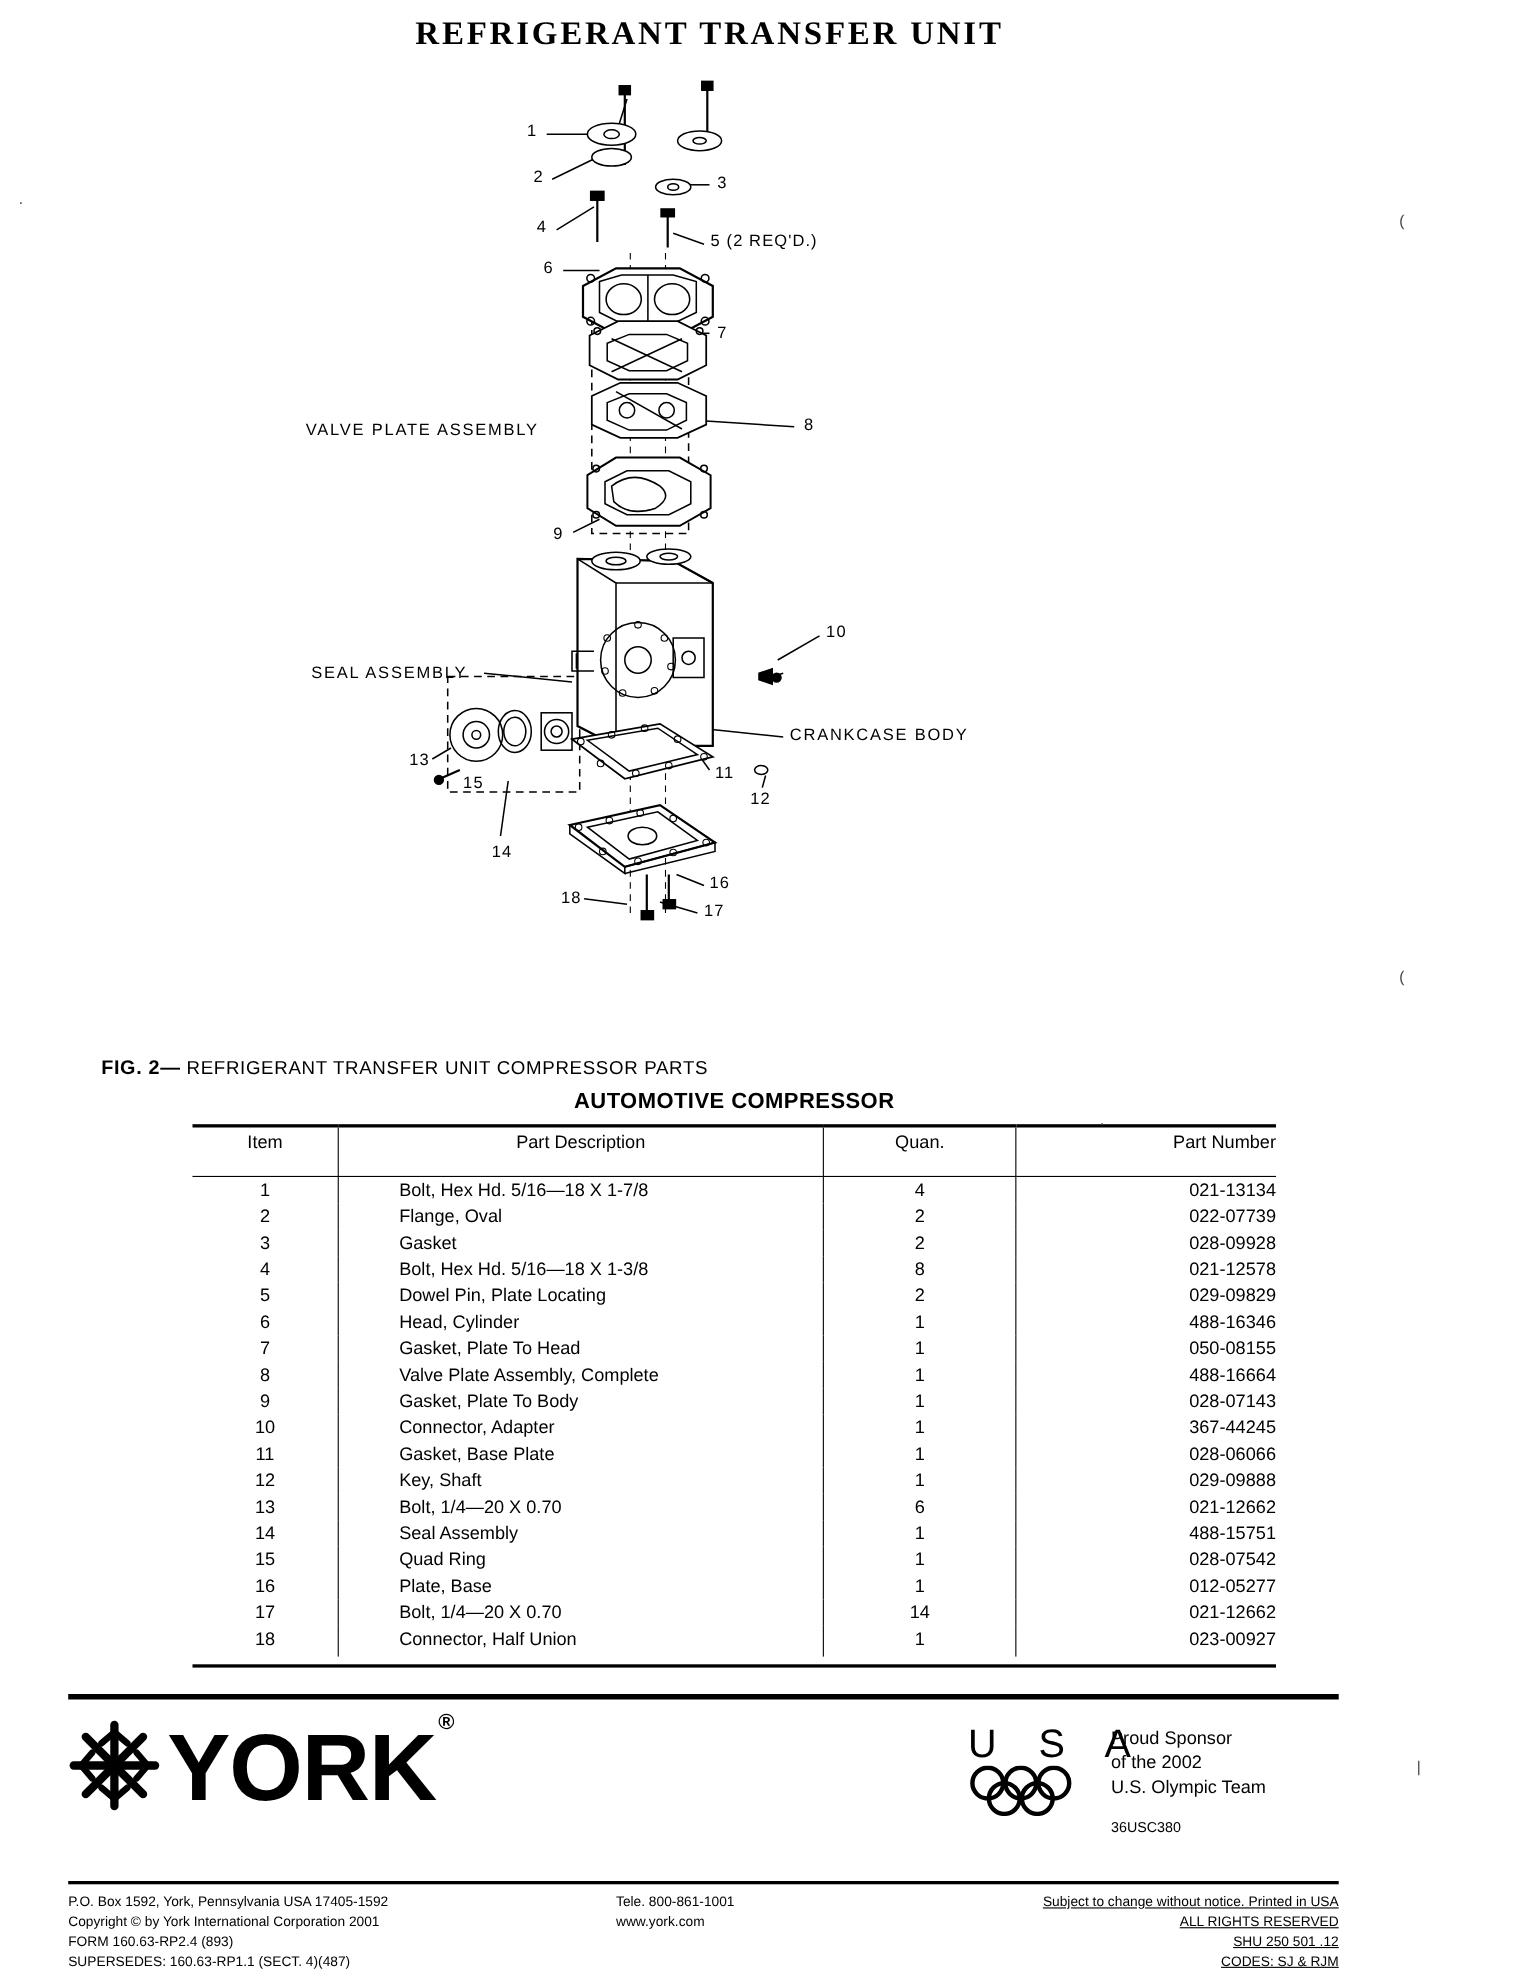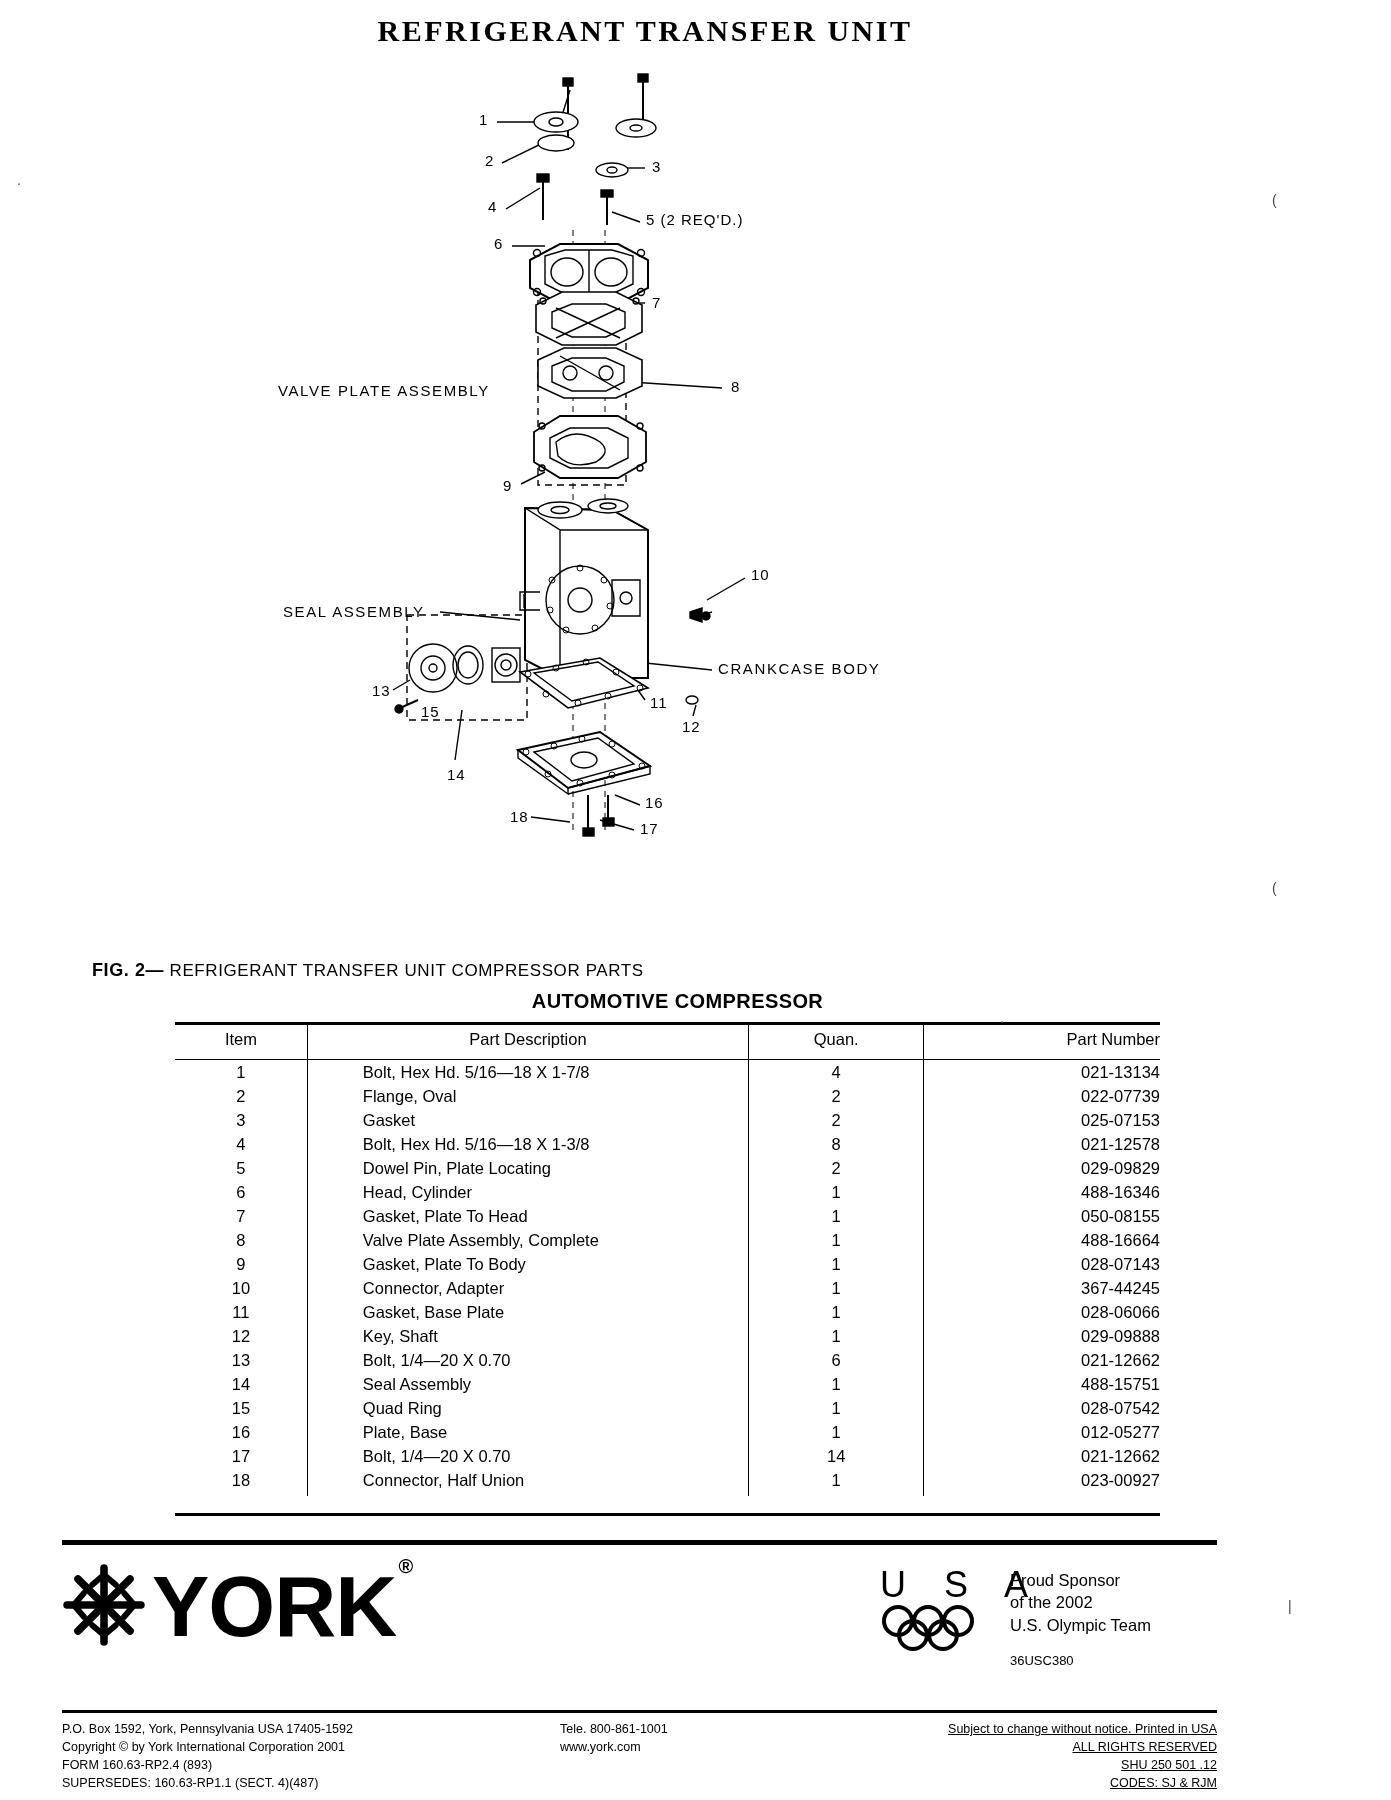--- a/index.html
+++ b/index.html
@@ -64,37 +64,37 @@
     left: 92px; top: 960px;
     font-size: 17px;
     letter-spacing: 0.6px;
     white-space: nowrap;
   }
   .fig-caption .fignum { font-weight: bold; font-size: 18px; }
 
   
   .table-title {
     position: absolute;
-    left: 185px; top: 990px;
+    left: 175px; top: 990px;
     width: 985px;
     text-align: center;
     font-size: 20px;
     font-weight: bold;
     letter-spacing: 0.4px;
   }
   .parts-table {
     position: absolute;
     left: 175px; top: 1022px;
     width: 985px;
     border-collapse: collapse;
     font-size: 16.5px;
   }
   .parts-table thead th {
     font-weight: normal;
-    padding: 5px 0 10px 0;
+    padding: 5px 0 20px 0;
     border-top: 3px solid #000;
     border-bottom: 1px solid #000;
   }
   .parts-table td {
     padding: 2.5px 0;
   }
   .parts-table tbody tr:last-child td { padding-bottom: 6px; }
   .col-item   { width: 140px; text-align: center; border-right: 1px solid #000; }
   .col-desc   { width: 410px; text-align: left; padding-left: 55px !important; border-right: 1px solid #000; }
   .col-quan   { width: 185px; text-align: center; border-right: 1px solid #000; }
@@ -429,21 +429,21 @@
       <tr>
           <td class="col-item">2</td>
           <td class="col-desc">Flange, Oval</td>
           <td class="col-quan">2</td>
           <td class="col-part">022-07739</td>
         </tr>
       <tr>
           <td class="col-item">3</td>
           <td class="col-desc">Gasket</td>
           <td class="col-quan">2</td>
-          <td class="col-part">025-07153</td>
+          <td class="col-part">028-09928</td>
         </tr>
       <tr>
           <td class="col-item">4</td>
           <td class="col-desc">Bolt, Hex Hd. 5/16—18 X 1-3/8</td>
           <td class="col-quan">8</td>
           <td class="col-part">021-12578</td>
         </tr>
       <tr>
           <td class="col-item">5</td>
           <td class="col-desc">Dowel Pin, Plate Locating</td>

